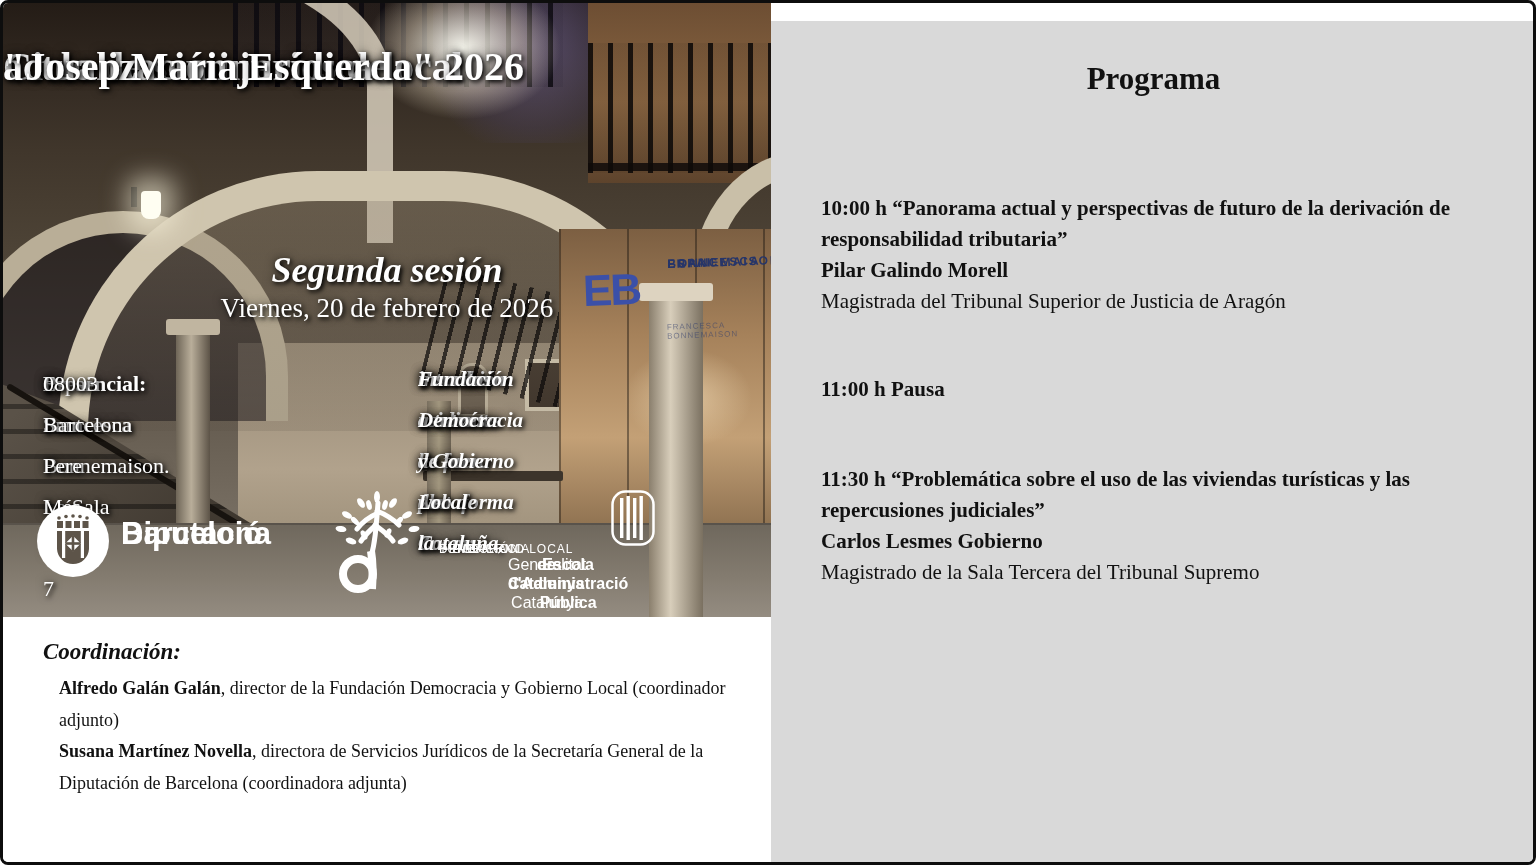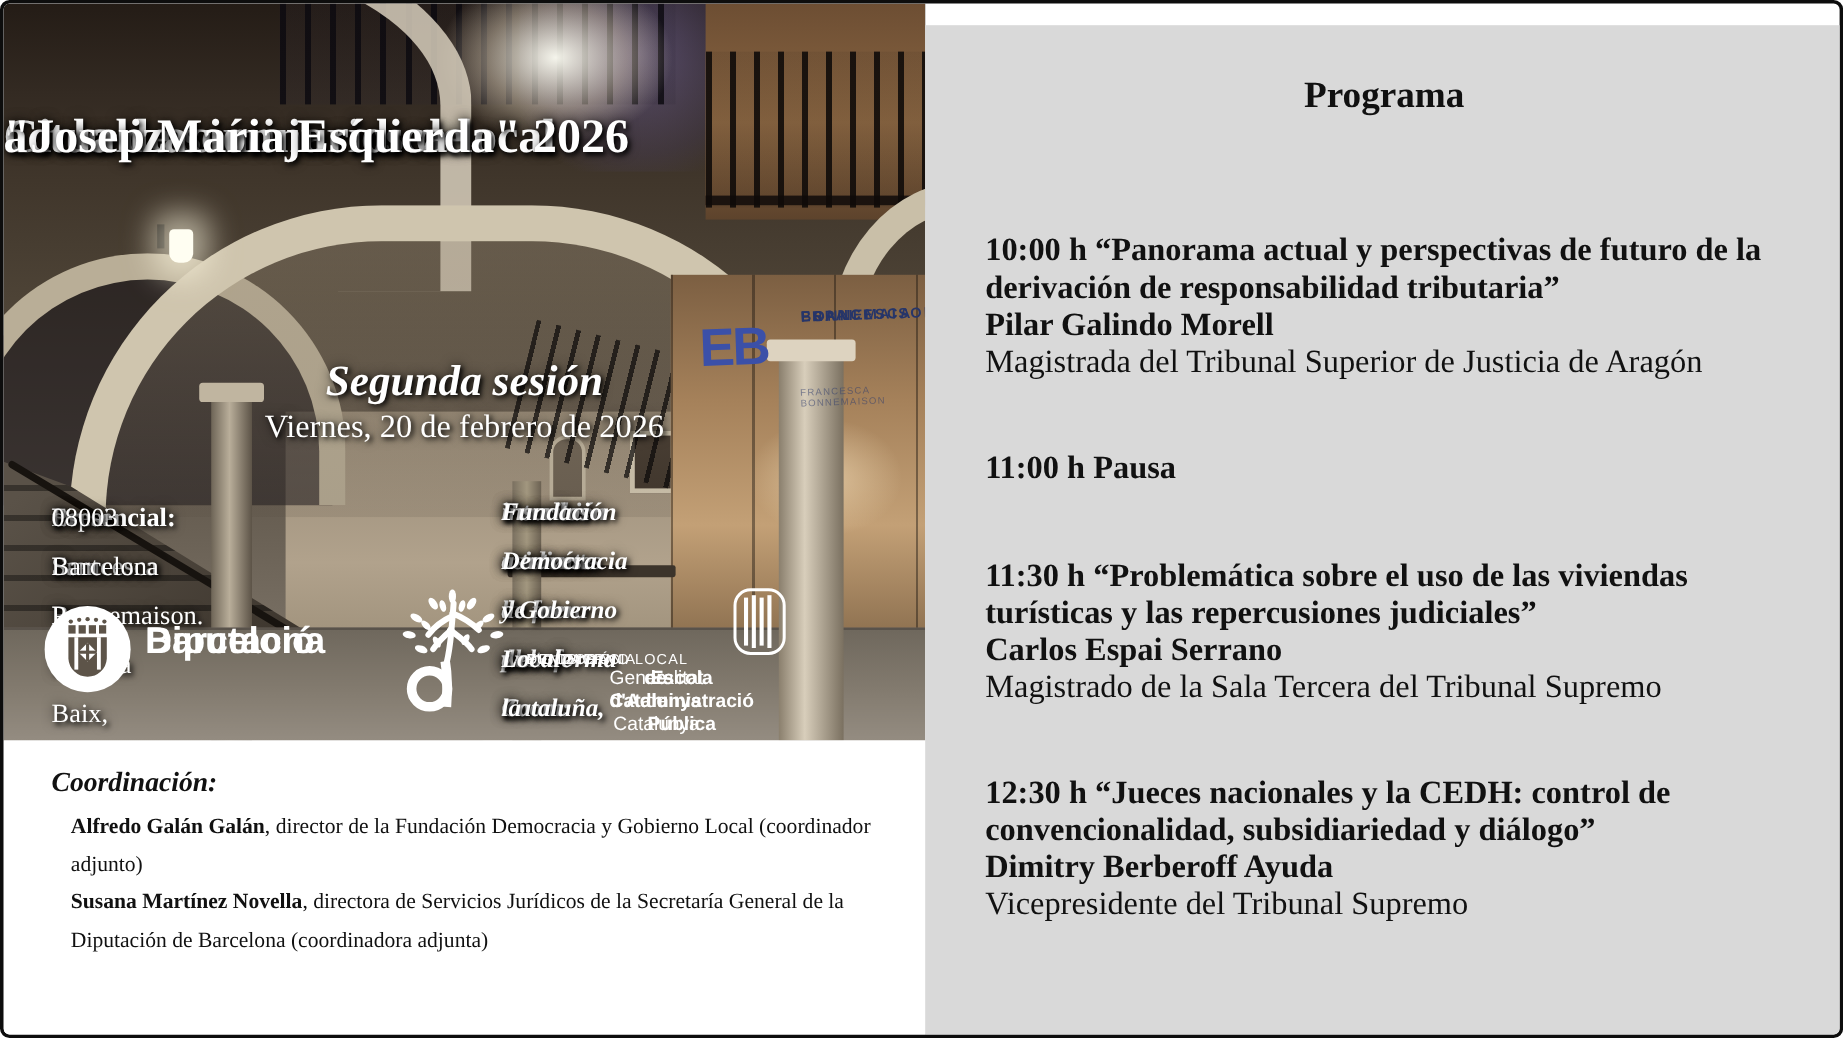--- a/index.html
+++ b/index.html
@@ -87,21 +87,21 @@
 
   
   .p-eb { left:580px; top:262px; font-family:"Liberation Sans",sans-serif; font-weight:bold;
     font-size:44px; color:#3b50a8; letter-spacing:-2px; transform:rotate(-2deg); }
   .p-espai { left:664px; top:252px; font-family:"Liberation Sans",sans-serif; font-weight:bold;
     font-size:12px; line-height:18px; letter-spacing:2px; color:#263569; transform:rotate(-2deg); }
   .p-espai-sub { left:664px; top:318px; font-family:"Liberation Sans",sans-serif;
     font-size:8px; letter-spacing:1px; color:rgba(50,62,110,.55); transform:rotate(-2deg); width:100px; }
 
   
-  .ph-txt { color:#fff; text-shadow:2px 2px 4px rgba(0,0,0,.95), 0 0 10px rgba(0,0,0,.65);margin-top:47px; }
+  .ph-txt { color:#fff; text-shadow:2px 2px 4px rgba(0,0,0,.95), 0 0 10px rgba(0,0,0,.65); }
   .main-title { left:0; top:30px; width:790px; text-align:center;
     font-size:40px; font-weight:bold; line-height:68px; }
   .session { left:0; top:246px; width:768px; text-align:center;
     font-size:36px; font-weight:bold; font-style:italic; }
   .date-line { left:0; top:290px; width:768px; text-align:center; font-size:27px; }
 
   .venue { left:40px; top:360px; font-size:22px; line-height:41px; }
   .venue .v-label { font-weight:bold; }
   .zoom-note { left:415px; top:356px; font-size:21px; line-height:41px; font-weight:bold; font-style:italic; }
 
@@ -126,21 +126,21 @@
   .coord-list { position:absolute; left:56px; top:56px; width:712px; font-size:18px; line-height:31.5px; }
   .coord-list .b { font-weight:bold; }
 
   
   .panel {
     position:absolute; left:768px; top:0; width:765px; height:859px;
     background:#d9d9d9; color:#111;margin-top:18px;
   }
   .panel-heading { position:absolute; left:0; top:40px; width:100%; text-align:center;
     font-size:31px; font-weight:bold; }
-  .prog-item { position:absolute; left:50px; width:665px; font-size:27px; line-height:31px; }
+  .prog-item { position:absolute; left:50px; width:665px; font-size:21px; line-height:31px; }
   .prog-item .pi-title, .prog-item .pi-speaker { font-weight:bold; }
   .i1 { top:172px; } .i2 { top:353px; } .i3 { top:443px; } .i4 { top:624px; }
 </style>
 </head>
 <body>
 
 <div class="flyer">
 
   <div class="photo">
 
@@ -305,24 +305,19 @@
       <p class="pi-speaker">Pilar Galindo Morell</p>
       <p class="pi-role">Magistrada del Tribunal Superior de Justicia de Aragón</p>
     </div>
 
     <div class="prog-item i2">
       <p class="pi-title">11:00 h Pausa</p>
     </div>
 
     <div class="prog-item i3">
       <p class="pi-title">11:30 h “Problemática sobre el uso de las viviendas turísticas y las repercusiones judiciales”</p>
-      <p class="pi-speaker">Carlos Espai Serrano</p>
+      <p class="pi-speaker">Carlos Lesmes Gobierno</p>
       <p class="pi-role">Magistrado de la Sala Tercera del Tribunal Supremo</p>
     </div>
 
-    <div class="prog-item i4">
-      <p class="pi-title">12:30 h “Jueces nacionales y la CEDH: control de convencionalidad, subsidiariedad y diálogo”</p>
-      <p class="pi-speaker">Dimitry Berberoff Ayuda</p>
-      <p class="pi-role">Vicepresidente del Tribunal Supremo</p>
-    </div>
   </div>
 
 </div>
 
 </body></html>

